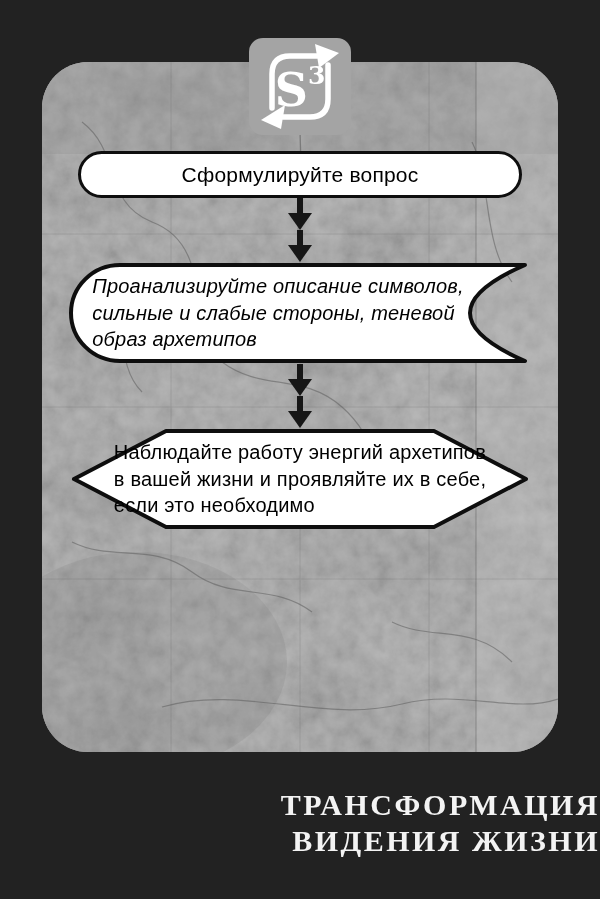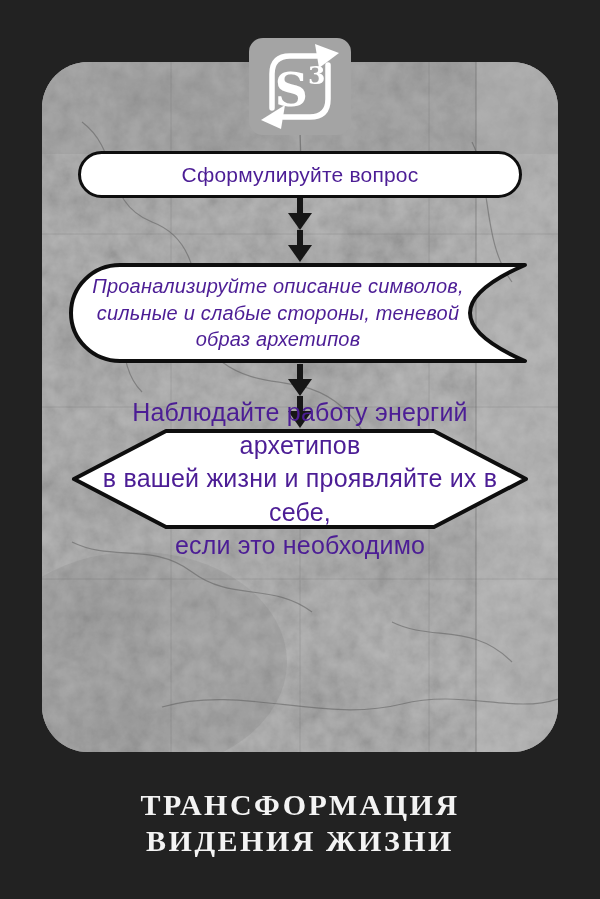--- a/index.html
+++ b/index.html
@@ -67,57 +67,57 @@
   }
   .node-svg path, .node-svg polygon {
     fill: #ffffff;
     stroke: #0e0e0e;
     stroke-width: 4;
     stroke-linejoin: round;
   }
   .node-text {
     position: relative; z-index: 1;
     white-space: pre-line;
-    text-align: center;
-    color: #4c1d95;
+    text-align: left;
+    color: #000000;
     font-size: 20px;
     line-height: 1.33;
     letter-spacing: 0.2px;
   }
   .node-stadium {
     width: 444px; height: 47px;
     background: #ffffff;
     border: 3px solid #0e0e0e;
     border-radius: 24px;
   }
   .node-stadium .node-text { font-size: 21px; }
   .node-hex-1 { width: 454px; height: 78px; }
   .node-tape  { width: 465px; height: 102px; font-style: italic; }
   .node-tape .node-text { padding-left: 22px; padding-right: 66px; }
   .node-para  { width: 447px; height: 112px; }
   .node-hex-2 { width: 458px; height: 102px; }
-  .node-hex-2 .node-text { font-size: 25px; }
+  .node-hex-2 .node-text { font-size: 20px; }
   
   .flow-arrow {
     flex: none;
     height: 32px; width: 26px;
     display: flex; flex-direction: column; align-items: center;
   }
   .flow-arrow .stem { width: 6px; height: 15px; background: #161616; }
   .flow-arrow .head {
     width: 0; height: 0;
     border-left: 12px solid transparent;
     border-right: 12px solid transparent;
     border-top: 17px solid #161616;
   }
   
   .footer-title {
     position: absolute;
     left: 0; top: 787px; width: 600px;
-    text-align: center;
+    text-align: right;
     white-space: pre-line;
     color: #f3f3f3;
     font-family: "Liberation Serif", "DejaVu Serif", serif;
     font-weight: bold;
     font-size: 30px;
     line-height: 1.2;
     letter-spacing: 2.5px;
   }
 </style>
 </head>

